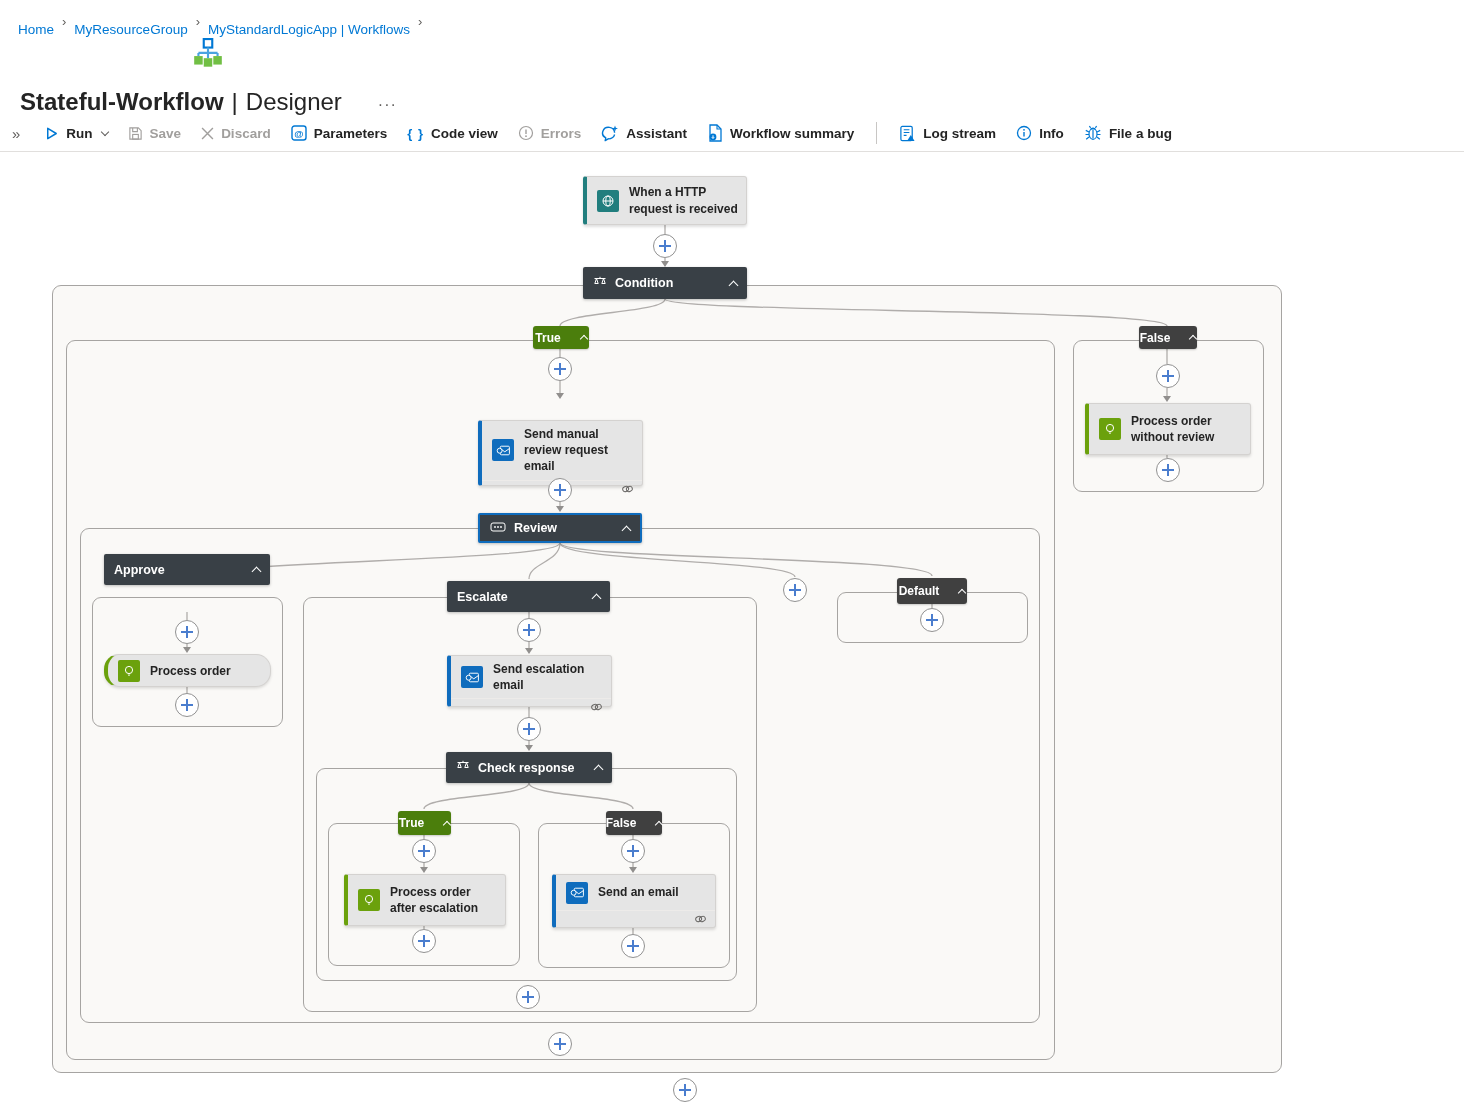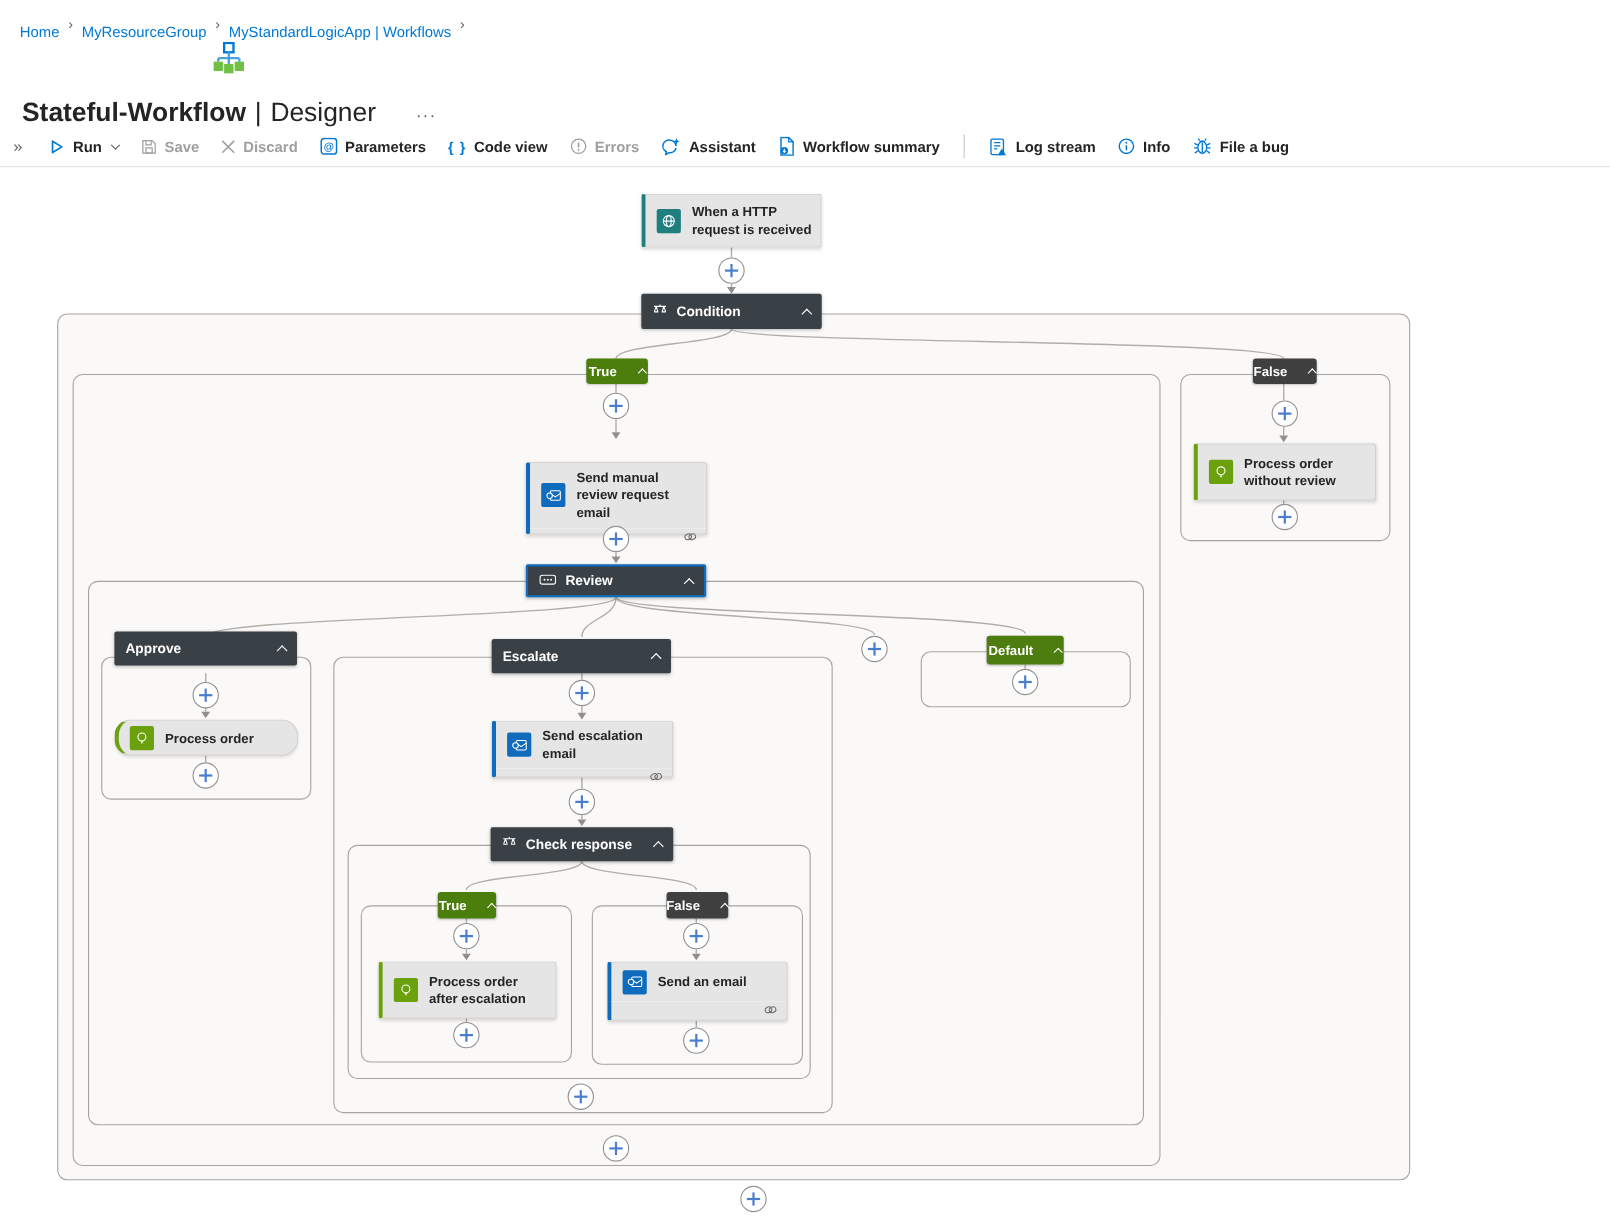--- a/index.html
+++ b/index.html
@@ -335,21 +335,21 @@
           <rect x="1" y="1" width="14" height="8" rx="2" stroke="#fff" stroke-width="1"></rect>
           <circle cx="5" cy="5" r="0.9" fill="#fff"></circle>
           <circle cx="8" cy="5" r="0.9" fill="#fff"></circle>
           <circle cx="11" cy="5" r="0.9" fill="#fff"></circle>
         </svg>
     </span>
     <span class="hd-label">Review</span>
     <span class="chev-up"></span>
   </div>
 
-  <div class="scope-header" style="left:104px; top:574px; width:166px; height:31px;">
+  <div class="scope-header" style="left:104px; top:554px; width:166px; height:31px;">
     <span class="hd-label">Approve</span>
     <span class="chev-up"></span>
   </div>
   <div class="plus" style="left:175px; top:620px;"></div>
   <div class="card accent-green" style="left:104px; top:654px; width:167px; height:33px;border-radius:15px;">
     <div class="card-main">
       <span class="icon-sq green-bg">
         <svg width="14" height="14" viewBox="0 0 14 14" stroke="#fff" fill="none" stroke-width="1">
             <circle cx="7" cy="6" r="3.6"></circle>
             <path d="M5.8 9.8 H8.2 M6.3 11.3 H7.7"></path>
@@ -439,21 +439,21 @@
             <ellipse cx="9" cy="5" rx="3.3" ry="2.7" transform="rotate(-25 9 5)"></ellipse>
           </svg>
       </span>
     </div>
   </div>
   <div class="plus" style="left:621px; top:934px;"></div>
 
   <div class="plus" style="left:516px; top:985px;"></div>
 
   <div class="plus" style="left:783px; top:578px;"></div>
-  <div class="case-badge" style="left:897px; top:578px; width:70px; height:26px; background:#4d7c0f;">
+  <div class="case-badge" style="left:897px; top:578px; width:70px; height:26px; background:#404040;">
     <span>Default</span>
     <span class="chev-up"></span>
   </div>
   <div class="plus" style="left:920px; top:608px;"></div>
 
   <div class="plus" style="left:548px; top:1032px;"></div>
   <div class="plus" style="left:673px; top:1078px;"></div>
 
   <div class="plus" style="left:1156px; top:364px;"></div>
   <div class="card accent-green" style="left:1085px; top:403px; width:166px; height:52px;">

